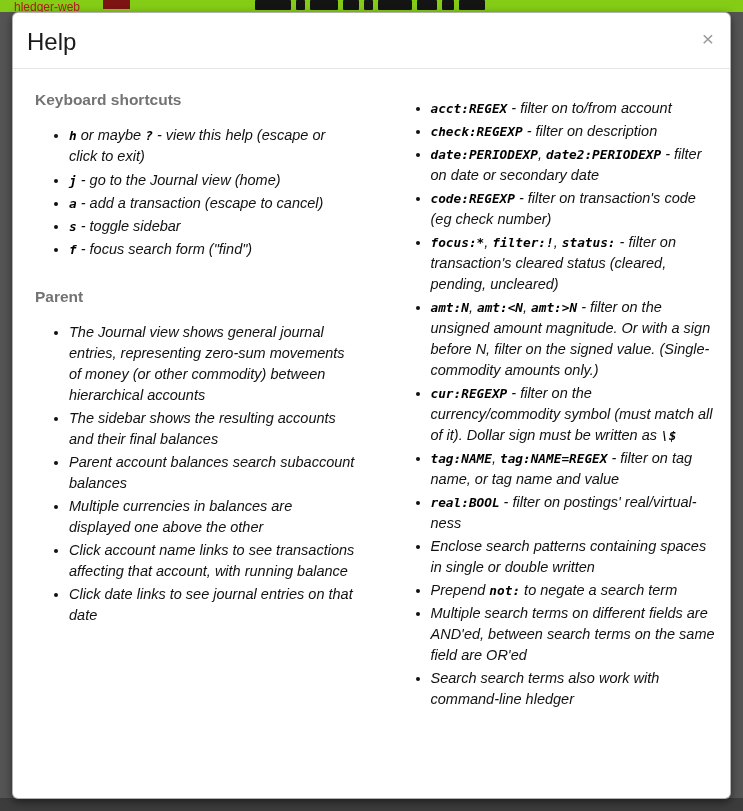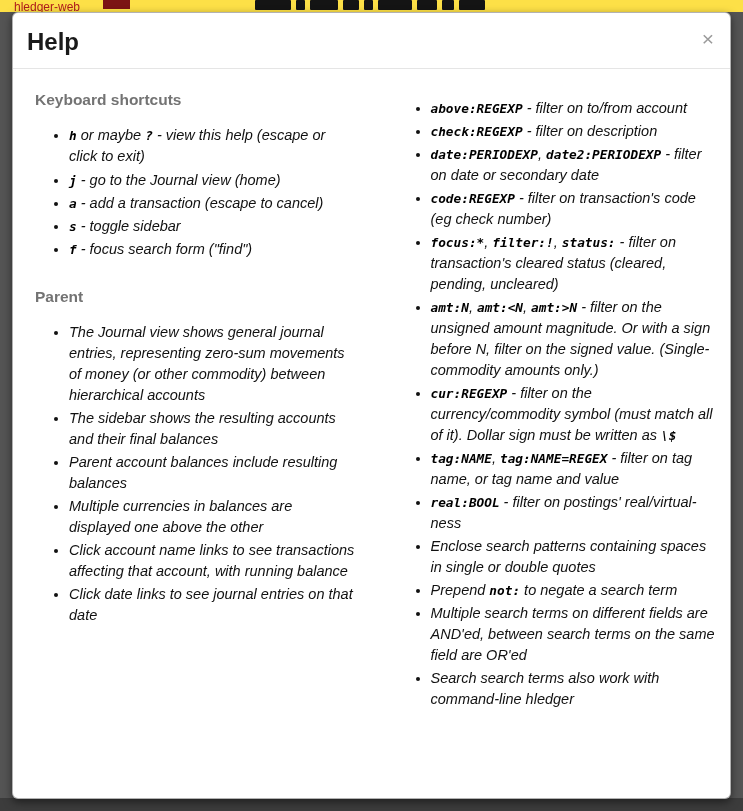--- a/index.html
+++ b/index.html
@@ -7,21 +7,21 @@
   body {
     font-family: "Liberation Sans", "DejaVu Sans", sans-serif;
     background: #ffffff;
     position: relative;
     overflow: hidden;
   }
 
   
   .page-strip {
     position: absolute; top: 0; left: 0; right: 0; height: 12px;
-    background: #fde047; overflow: hidden; z-index: 1;
+    background: #84cc16; overflow: hidden; z-index: 1;
   }
   .brand {
     position: absolute; left: 14px; top: 0;
     font-size: 12px; line-height: 14px; color: #b01c1c; text-decoration: none;
   }
   .maroon-box {
     position: absolute; left: 103px; top: 0; width: 27px; height: 9px;
     background: #7c1414;
   }
   .heading-frag {
@@ -60,21 +60,21 @@
     display: flex; flex-direction: column;
     overflow: hidden;
   }
   .modal-header {
     position: relative;
     padding: 15px 15px 13px 14px;
     border-bottom: 1px solid #e5e5e5;
     flex: 0 0 auto;
   }
   .modal-title {
-    font-size: 24px; font-weight: 700; line-height: 27px; color: #1a1a1a;
+    font-size: 24px; font-weight: 400; line-height: 27px; color: #1a1a1a;
   }
   .close {
     position: absolute; right: 16px; top: 15px;
     background: none; border: none; cursor: pointer;
     font-size: 21px; line-height: 1; color: #9a9a9a;
     font-family: "Liberation Sans", sans-serif;
   }
   .modal-body {
     flex: 1 1 auto;
     padding: 16px 12px 20px 12px;
@@ -137,37 +137,37 @@
           <li><code>h</code> or maybe <code>?</code> - view this help (escape or click to exit)</li>
           <li><code>j</code> - go to the Journal view (home)</li>
           <li><code>a</code> - add a transaction (escape to cancel)</li>
           <li><code>s</code> - toggle sidebar</li>
           <li><code>f</code> - focus search form ("find")</li>
         </ul>
       <h4 class="section">Parent</h4>
       <ul>
           <li>The Journal view shows general journal entries, representing zero-sum movements of money (or other commodity) between hierarchical accounts</li>
           <li>The sidebar shows the resulting accounts and their final balances</li>
-          <li>Parent account balances include resulting balances</li>
+          <li>Parent account balances search subaccount balances</li>
           <li>Multiple currencies in balances are displayed one above the other</li>
           <li>Click account name links to see transactions affecting that account, with running balance</li>
           <li>Click date links to see journal entries on that date</li>
         </ul>
     </div>
     <div class="col">
       <ul>
-          <li><code>above:REGEXP</code> - filter on to/from account</li>
+          <li><code>acct:REGEX</code> - filter on to/from account</li>
           <li><code>check:REGEXP</code> - filter on description</li>
           <li><code>date:PERIODEXP</code>, <code>date2:PERIODEXP</code> - filter on date or secondary date</li>
           <li><code>code:REGEXP</code> - filter on transaction's code (eg check number)</li>
           <li><code>focus:*</code>, <code>filter:!</code>, <code>status:</code> - filter on transaction's cleared status (cleared, pending, uncleared)</li>
           <li><code>amt:N</code>, <code>amt:&lt;N</code>, <code>amt:&gt;N</code> - filter on the unsigned amount magnitude. Or with a sign before N, filter on the signed value. (Single-commodity amounts only.)</li>
           <li><code>cur:REGEXP</code> - filter on the currency/commodity symbol (must match all of it). Dollar sign must be written as <code>\$</code></li>
           <li><code>tag:NAME</code>, <code>tag:NAME=REGEX</code> - filter on tag name, or tag name and value</li>
           <li><code>real:BOOL</code> - filter on postings' real/virtual-ness</li>
-          <li>Enclose search patterns containing spaces in single or double quotes</li>
+          <li>Enclose search patterns containing spaces in single or double written</li>
           <li>Prepend <code>not:</code> to negate a search term</li>
           <li>Multiple search terms on different fields are AND'ed, between search terms on the same field are OR'ed</li>
           <li>Search search terms also work with command-line hledger</li>
         </ul>
     </div>
   </div>
 </div>
 
 </body></html>

